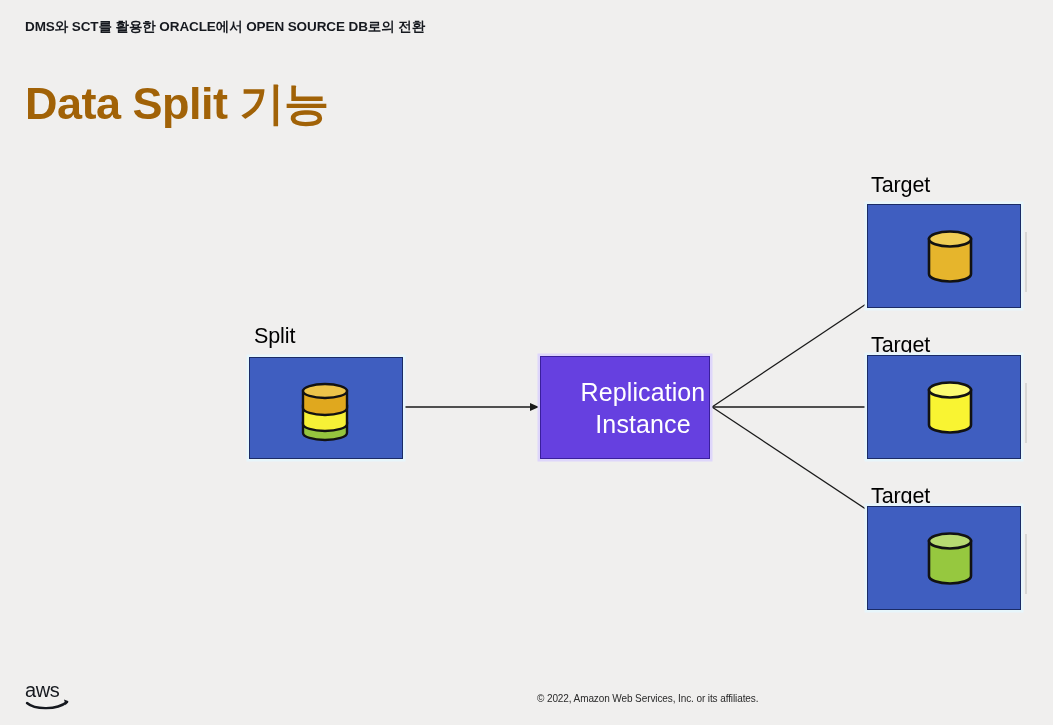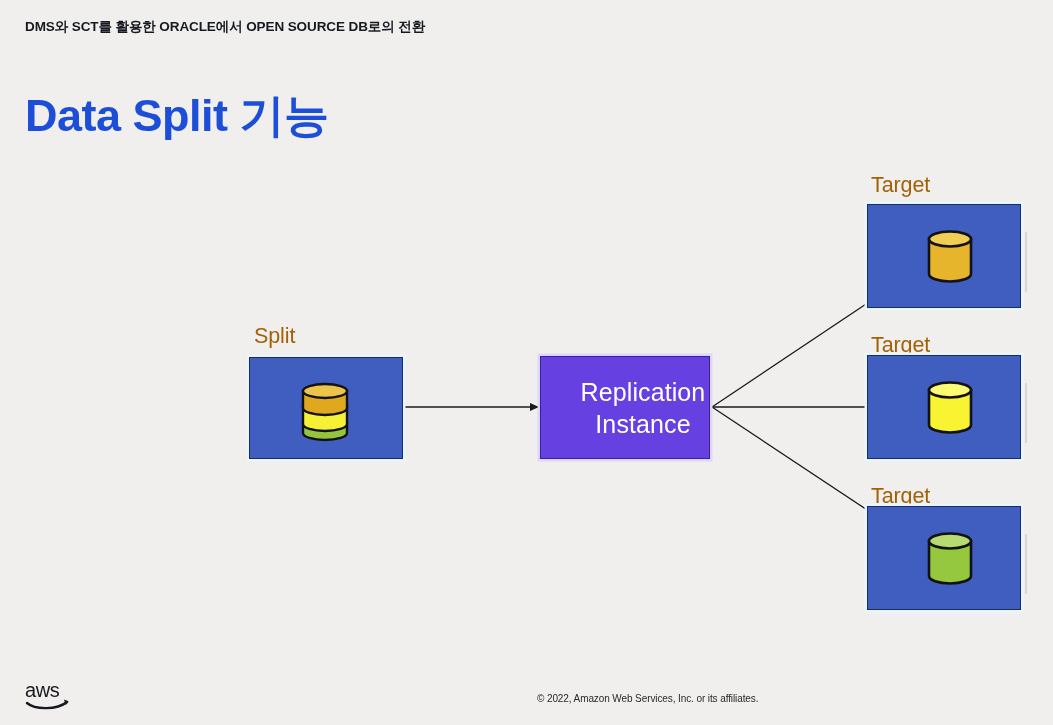--- a/index.html
+++ b/index.html
@@ -28,24 +28,24 @@
     top: 18px;
     font-size: 13.5px;
     font-weight: 700;
     color: #16191f;
     letter-spacing: -0.1px;
     white-space: nowrap;
   }
   .deck-title {
     position: absolute;
     left: 25px;
-    top: 91px;
+    top: 79px;
     font-size: 45px;
     font-weight: 700;
-    color: #1d4ed8;
+    color: #a16207;
     letter-spacing: -0.5px;
     white-space: nowrap;
     line-height: 1.1;
   }
 
   
   .diagram {
     position: absolute;
     left: 0;
     top: 0;
@@ -83,21 +83,21 @@
     color: #ffffff;
     font-size: 25px;
     line-height: 1.28;
     text-align: center;
     letter-spacing: 0.1px;
     margin-left: 36px;
   }
   .node-caption {
     position: absolute;
     font-size: 21.5px;
-    color: #a16207;
+    color: #000000;
     white-space: nowrap;
     letter-spacing: -0.1px;
     text-align: center;
   }
 
   
   .cyl {
     position: absolute;
   }
 

